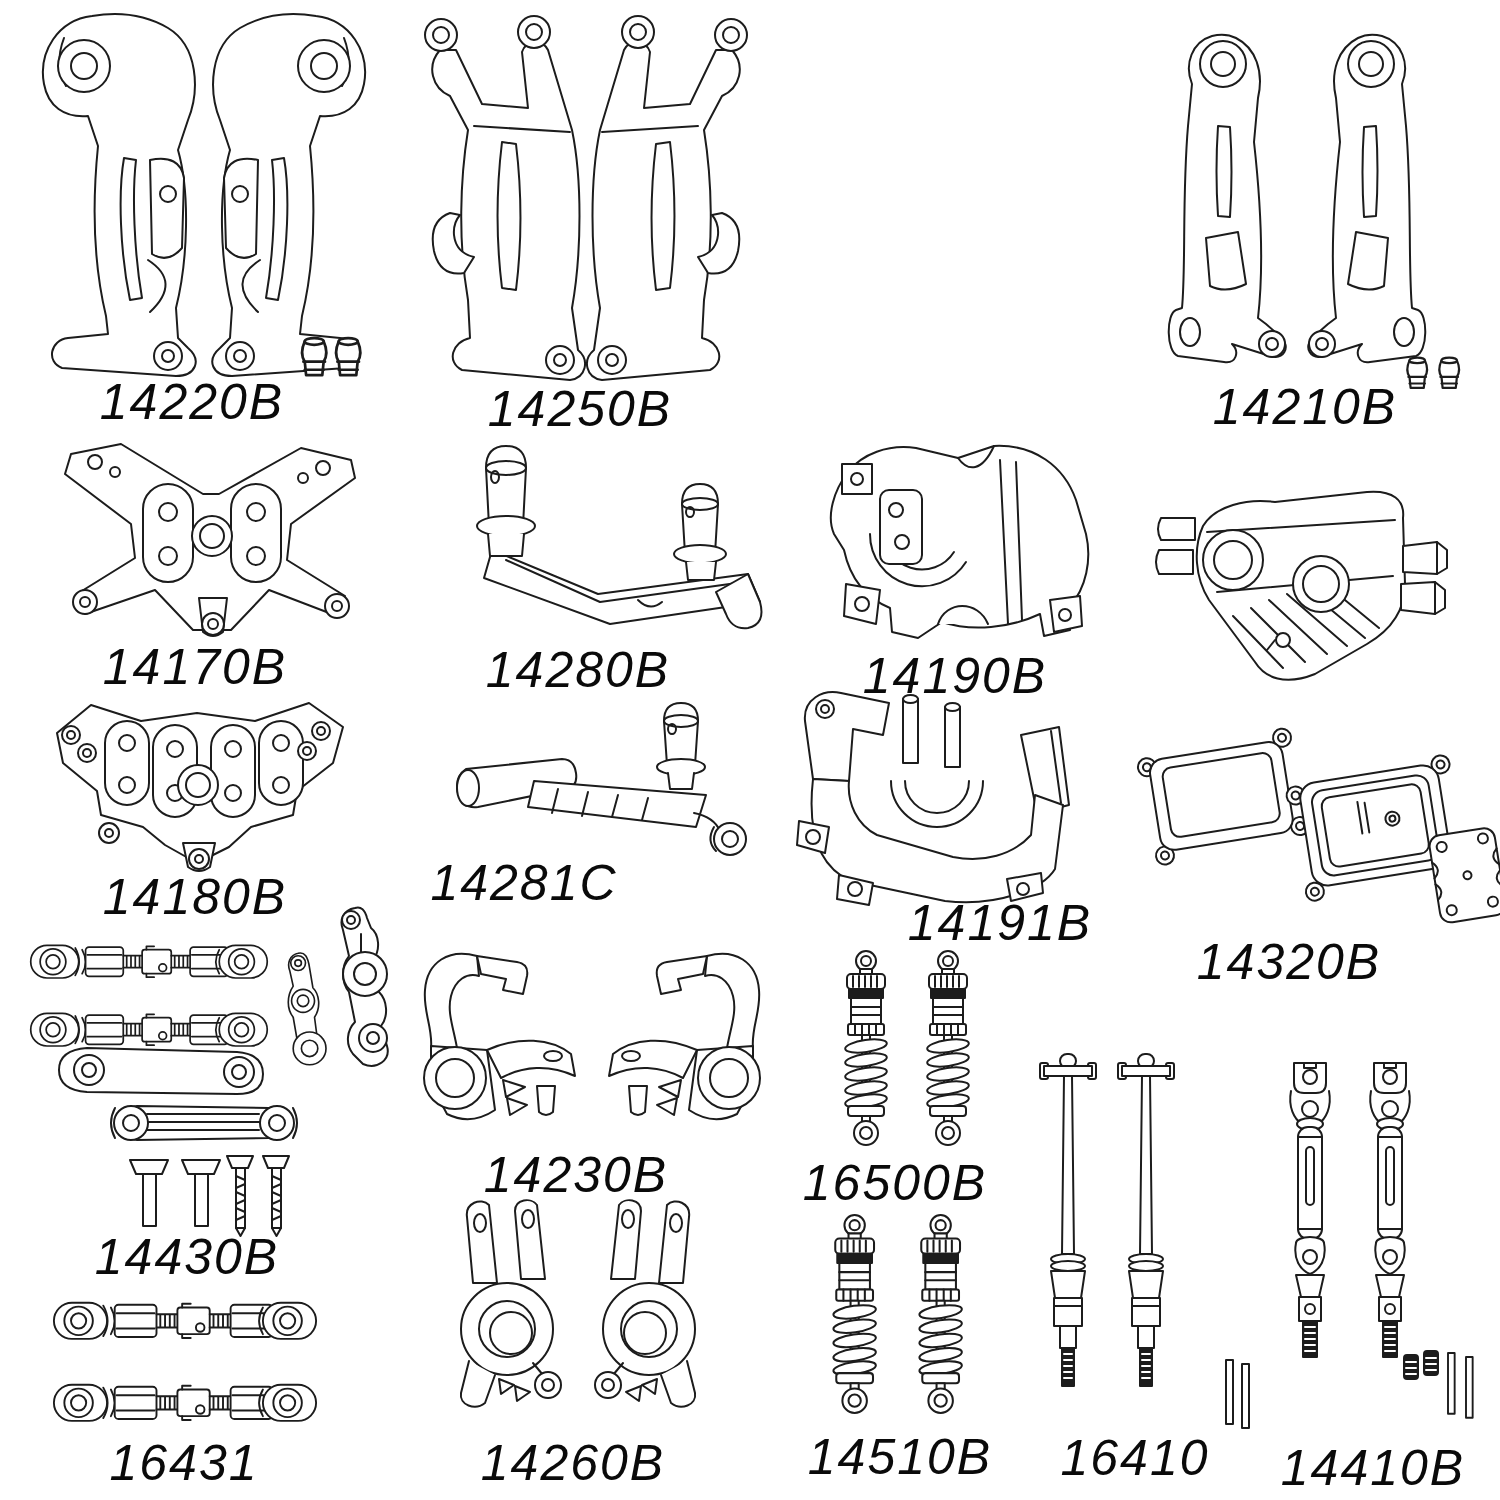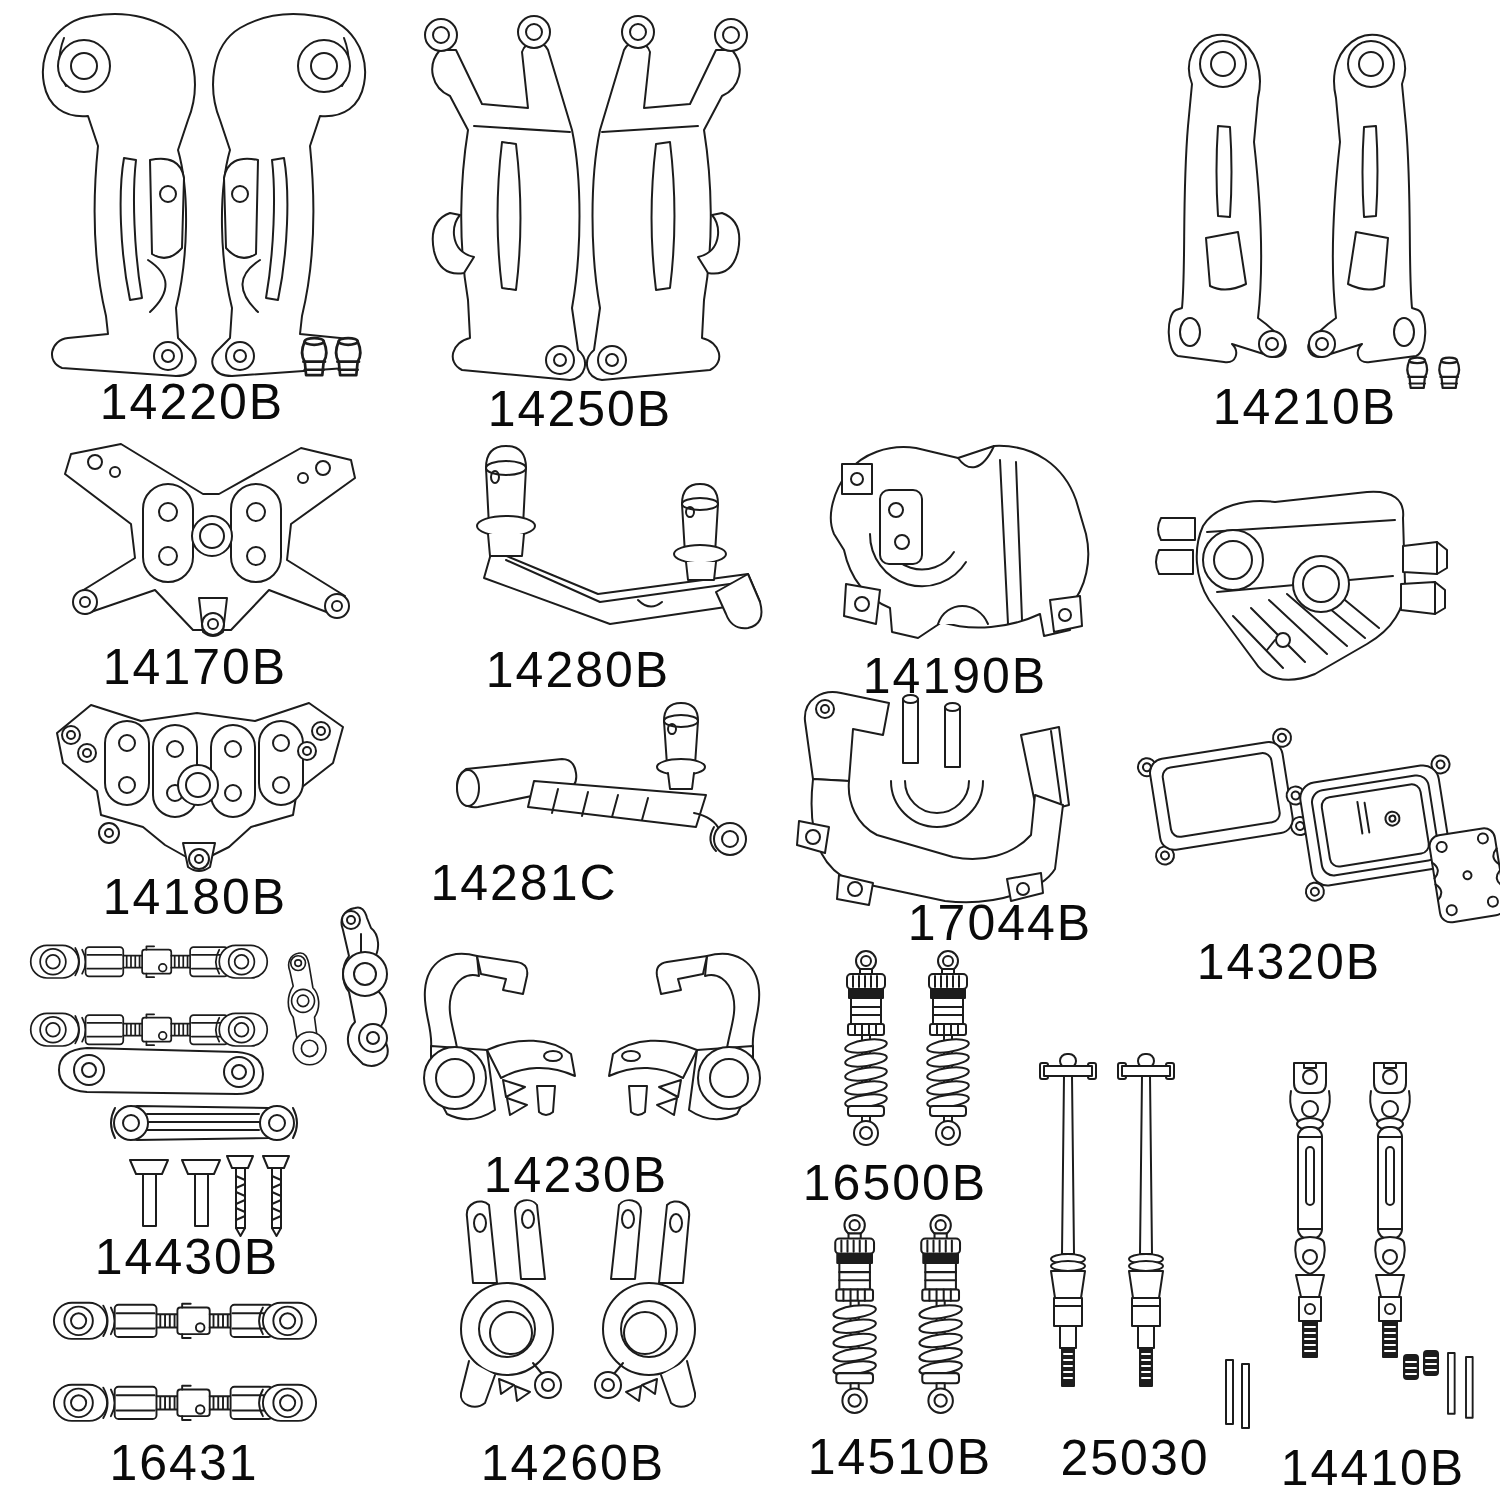--- a/index.html
+++ b/index.html
@@ -1,17 +1,17 @@
 <!DOCTYPE html>
 <html><head>
 <meta charset="utf-8">
 <style>
   html,body{margin:0;padding:0;background:#fff;}
   #canvas{position:relative;width:1500px;height:1500px;background:#ffffff;overflow:hidden;
-          font-family:"Liberation Sans", sans-serif;}
+          font-family:"Liberation Sans", sans-serif;font-style:italic;}
   .part{position:absolute;}
   .part svg{position:absolute;left:0;top:0;overflow:visible;}
   .lbl{position:absolute;transform:translateX(-50%);font-size:50px;line-height:1;
        color:#0a0a0a;letter-spacing:2px;white-space:nowrap;}
 </style>
 </head>
 <body>
 
 <div id="canvas">
 
@@ -383,21 +383,21 @@
     <path d="M256,48 L266,120"></path>
     <path d="M18,96 C12,150 24,184 56,198 L150,218 C202,224 248,206 260,186 L268,122 L240,112 L236,152 C218,172 188,180 158,174 L82,152 C62,142 52,120 54,98 Z" fill="#fff"></path>
     <path d="M96,98 a46,46 0 0 0 92,0 M110,98 a32,32 0 0 0 64,0"></path>
     <path d="M44,192 l34,8 -4,22 -32,-6 Z" fill="#fff"></path>
         <circle cx="60" cy="206" r="7" fill="#fff"></circle>
     <path d="M212,196 l34,-6 2,20 -32,8 Z" fill="#fff"></path>
         <circle cx="228" cy="206" r="6" fill="#fff"></circle>
     <path d="M4,138 l30,6 -4,26 -28,-8 Z" fill="#fff"></path>
         <circle cx="18" cy="154" r="7" fill="#fff"></circle>
   </svg>
-  <div class="lbl" style="left:205px;top:215px">17044B</div>
+  <div class="lbl" style="left:205px;top:215px">14191B</div>
 </div>
 
 <div class="part" style="left:1140px;top:733px;width:348px;height:258px">
   <svg width="348" height="200" viewBox="0 0 348 200" stroke="#1c1c1c" stroke-width="2" fill="none" stroke-linecap="round" stroke-linejoin="round">
     <g transform="translate(8,28) rotate(-9)">
       <circle cx="-2" cy="6" r="9" fill="#fff"></circle>
           <circle cx="136" cy="-2" r="9" fill="#fff"></circle>
       <circle cx="2" cy="96" r="9" fill="#fff"></circle>
           <circle cx="140" cy="88" r="9" fill="#fff"></circle>
       <rect x="0" y="0" width="134" height="92" rx="14" fill="#fff"></rect>
@@ -524,21 +524,21 @@
   <div class="lbl" style="left:82px;top:222px">14510B</div>
 </div>
 
 <div class="part" style="left:1030px;top:1048px;width:240px;height:440px">
   <svg width="240" height="420" viewBox="0 0 240 420" stroke="#1c1c1c" stroke-width="2" fill="none" stroke-linecap="round" stroke-linejoin="round">
     <use href="#cvd" transform="translate(10,6)"></use>
     <use href="#cvd" transform="translate(88,6)"></use>
     <use href="#pin" transform="translate(196,312)"></use>
     <use href="#pin" transform="translate(212,316)"></use>
   </svg>
-  <div class="lbl" style="left:105px;top:385px">25030</div>
+  <div class="lbl" style="left:105px;top:385px">16410</div>
 </div>
 
 <div class="part" style="left:1270px;top:1055px;width:230px;height:435px">
   <svg width="230" height="420" viewBox="0 0 230 420" stroke="#1c1c1c" stroke-width="2" fill="none" stroke-linecap="round" stroke-linejoin="round">
     <use href="#ujs" transform="translate(8,6)"></use>
     <use href="#ujs" transform="translate(88,6)"></use>
     <use href="#grub" transform="translate(134,300)"></use>
     <use href="#grub" transform="translate(154,296)"></use>
     <use href="#pin" transform="translate(178,298) scale(0.95)"></use>
     <use href="#pin" transform="translate(196,302) scale(0.95)"></use>

